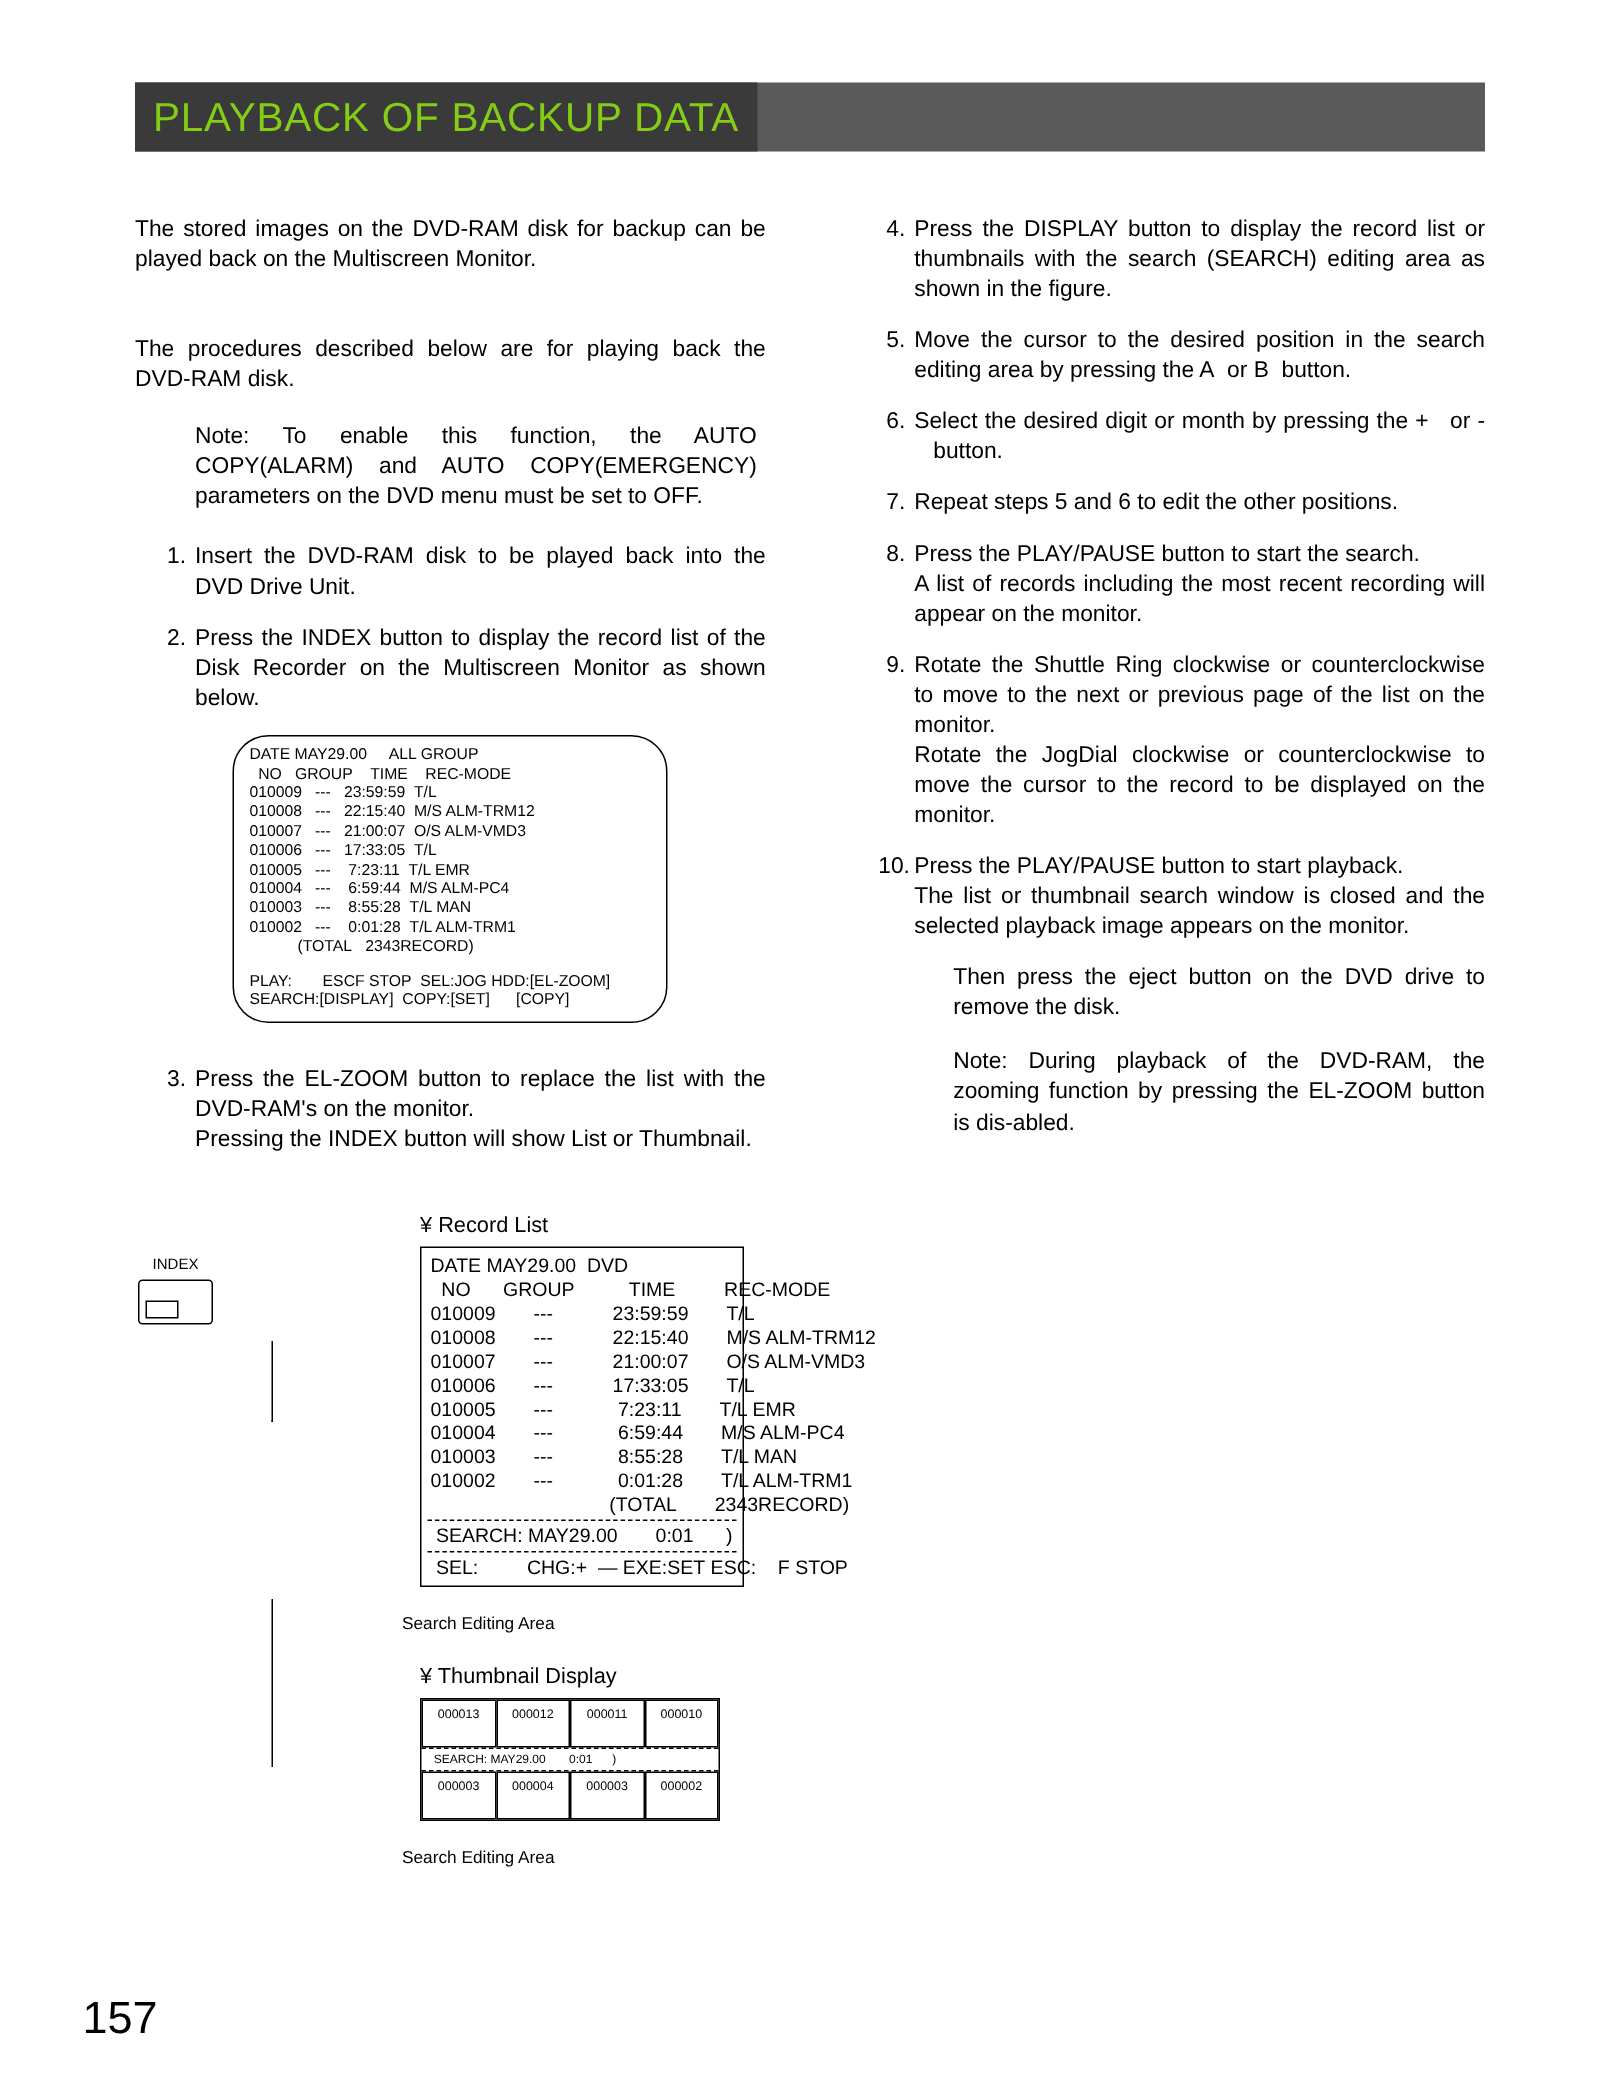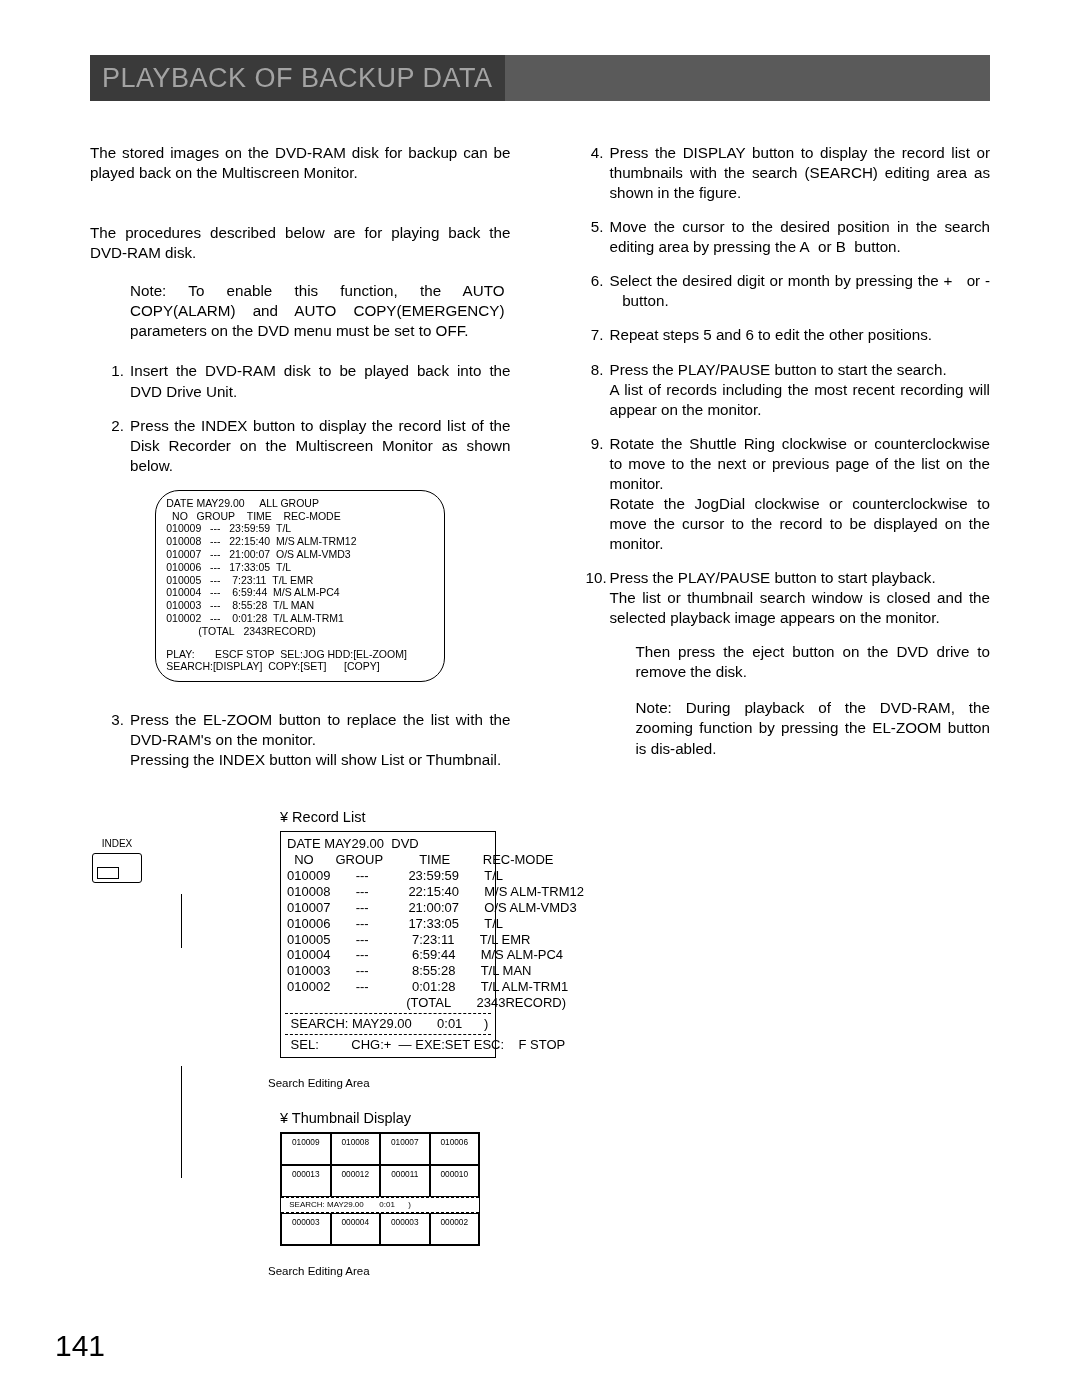--- a/index.html
+++ b/index.html
@@ -15,21 +15,21 @@
 .title-bar {
   background: #5a5a5a;
   height: 46px;
   width: 100%;
   display: flex;
   align-items: center;
   margin-bottom: 42px;
 }
 .title-inner {
   background: #3a3a3a;
-  color: #a3a3a3;
+  color: #84cc16;
   font-size: 27px;
   font-weight: 500;
   letter-spacing: 0.5px;
   padding: 1px 12px;
   height: 100%;
   display: flex;
   align-items: center;
 }
 .cols {
   display: flex;
@@ -201,26 +201,20 @@
       <div class="sep"></div>
       <div class="row">&nbsp;SEARCH:&nbsp;MAY29.00&nbsp;&nbsp;&nbsp;&nbsp;&nbsp;&nbsp;&nbsp;0:01&nbsp;&nbsp;&nbsp;&nbsp;&nbsp;&nbsp;)</div>
       <div class="sep"></div>
       <div class="row">&nbsp;SEL:&nbsp;&nbsp;&nbsp;&nbsp;&nbsp;&nbsp;&nbsp;&nbsp;&nbsp;CHG:+&nbsp;&nbsp;—&nbsp;EXE:SET&nbsp;ESC:&nbsp;&nbsp;&nbsp;&nbsp;F STOP</div>
     </div>
     <div class="sea">Search Editing Area</div>
 
     <div class="listlabel">¥ Thumbnail Display</div>
     <div class="thumbgrid">
       <div class="trow">
-        <div class="tcell">010009</div>
-        <div class="tcell">010008</div>
-        <div class="tcell">010007</div>
-        <div class="tcell">010006</div>
-      </div>
-      <div class="trow">
         <div class="tcell">000013</div>
         <div class="tcell">000012</div>
         <div class="tcell">000011</div>
         <div class="tcell">000010</div>
       </div>
       <div class="srow">&nbsp;SEARCH:&nbsp;MAY29.00&nbsp;&nbsp;&nbsp;&nbsp;&nbsp;&nbsp;&nbsp;0:01&nbsp;&nbsp;&nbsp;&nbsp;&nbsp;&nbsp;)</div>
       <div class="trow">
         <div class="tcell">000003</div>
         <div class="tcell">000004</div>
         <div class="tcell">000003</div>
@@ -277,13 +271,13 @@
 </div>
 
 <div class="indexbox">
   <div>INDEX</div>
   <div class="rect"></div>
 </div>
 
 <div class="lead1" style="left:181px; top:894px; width:0; height:54px;"></div>
 <div class="lead1" style="left:181px; top:1066px; width:0; height:112px; border-bottom:none;"></div>
 
-<div class="pagenum">141</div>
+<div class="pagenum">157</div>
 
 </body></html>

